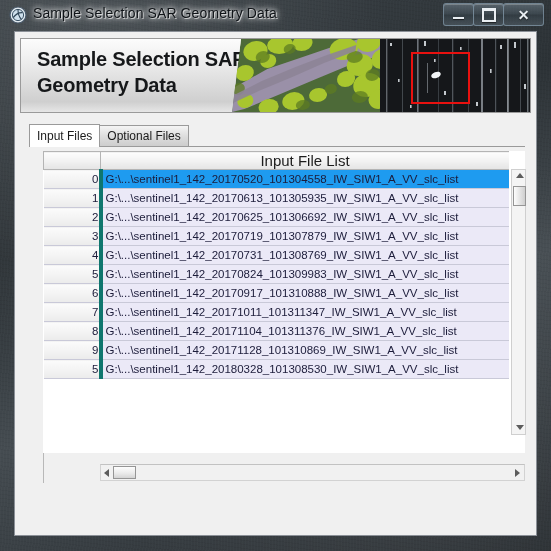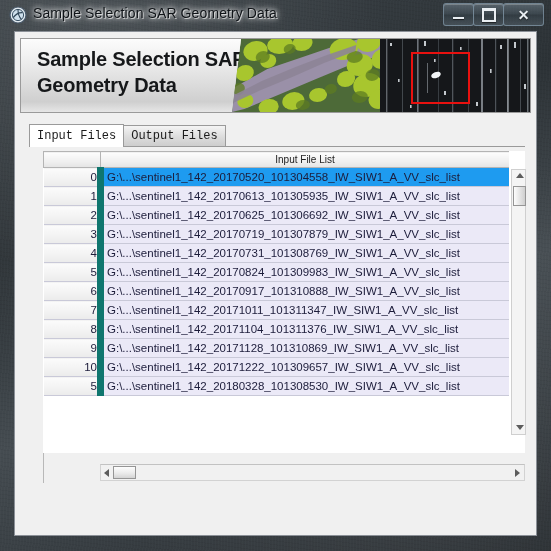--- a/index.html
+++ b/index.html
@@ -144,21 +144,21 @@
     position: absolute;
     left: 14px; top: 93px;
     width: 496px;
     height: 22px;
     border-bottom: 1px solid #9a9a9a;
     display: flex;
     align-items: flex-end;
     box-sizing: border-box;
   }
   .tab {
-    font-family: Liberation Mono, monospace;
+    font-family: Liberation Sans, sans-serif;
     font-size: 12px;
     color: #1b1b1b;
     height: 21px;
     line-height: 20px;
     padding: 0 7px;
     border: 1px solid #9a9a9a;
     border-bottom: none;
     background: linear-gradient(180deg, #f4f4f4 0%, #dcdcdc 55%, #cdcdcd 100%);
     margin-right: -1px;
     cursor: default;
@@ -196,21 +196,21 @@
     width: 466px;
     table-layout: fixed;
     font-size: 11.5px;
   }
   table#filetable th {
     height: 16px;
     background: linear-gradient(180deg, #fdfdfd 0%, #f1f1f1 55%, #e4e4e4 100%);
     border: 1px solid #b4b4b4;
     font-weight: normal;
     color: #1c1c1c;
-    font-size: 10px;
+    font-size: 15px;
     padding: 0;
     box-sizing: border-box;
   }
   table#filetable td {
     height: 19px;
     padding: 0 0 0 3px;
     box-sizing: border-box;
     white-space: nowrap;
     overflow: hidden;
     color: #1c1c3a;
@@ -221,21 +221,21 @@
   td.idx {
     text-align: right;
     padding-right: 8px;
     background: linear-gradient(180deg, #fbfbfb 0%, #f3f3f3 55%, #ebebeb 100%);
     border-right: 1px solid #b4b4b4;
     border-bottom: 1px solid #cccccc;
     color: #1a1a1a;
   }
   td.fname {
     background: #ebe9f7;
-    border-left: 7px solid #0f766e;
+    border-left: 4px solid #0f766e;
     border-right: 1px solid #b4b4b4;
   }
   tr.selected td.fname {
     background: #1e9bf0;
     color: #ffffff;
     border-bottom-color: #1e9bf0;
   }
   tr.selected td.idx {
     background: linear-gradient(180deg, #fbfbfb 0%, #f3f3f3 55%, #ebebeb 100%);
   }
@@ -395,21 +395,21 @@
           </g>
           <ellipse cx="56" cy="36" rx="5" ry="3" fill="#f2f5f7" transform="rotate(-22 56 36)"></ellipse>
           <rect x="47" y="24" width="1" height="30" fill="#9aa0a6" opacity=".6"></rect>
         </svg>
         <div id="sar-red-box"></div>
       </div>
     </div>
 
     <div id="tabstrip">
       <div class="tab active">Input Files</div>
-      <div class="tab">Output Files</div>
+      <div class="tab">Optional Files</div>
     </div>
 
     <div id="table-left-edge"></div>
 
     <div id="table-panel">
       <div id="table-wrap">
         <table id="filetable">
           <colgroup>
               <col class="col-idx">
               <col class="col-file">
@@ -455,24 +455,20 @@
               </tr>
               <tr>
                 <td class="idx">8</td>
                 <td class="fname">G:\...\sentinel1_142_20171104_101311376_IW_SIW1_A_VV_slc_list</td>
               </tr>
               <tr>
                 <td class="idx">9</td>
                 <td class="fname">G:\...\sentinel1_142_20171128_101310869_IW_SIW1_A_VV_slc_list</td>
               </tr>
               <tr>
-                <td class="idx">10</td>
-                <td class="fname">G:\...\sentinel1_142_20171222_101309657_IW_SIW1_A_VV_slc_list</td>
-              </tr>
-              <tr>
                 <td class="idx">5</td>
                 <td class="fname">G:\...\sentinel1_142_20180328_101308530_IW_SIW1_A_VV_slc_list</td>
               </tr>
             </tbody>
         </table>
       </div>
 
       <div id="vscroll">
         <div class="sb-arrow" id="vup"></div>
         <div id="vthumb"></div>

